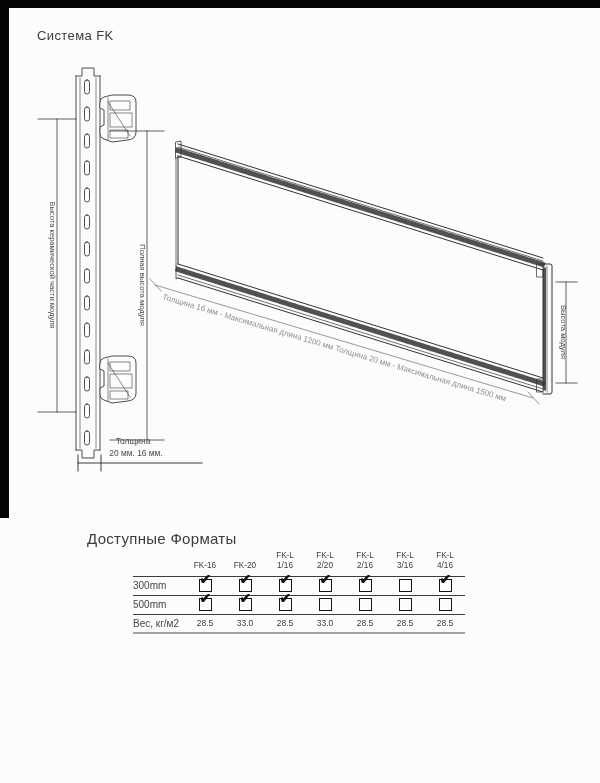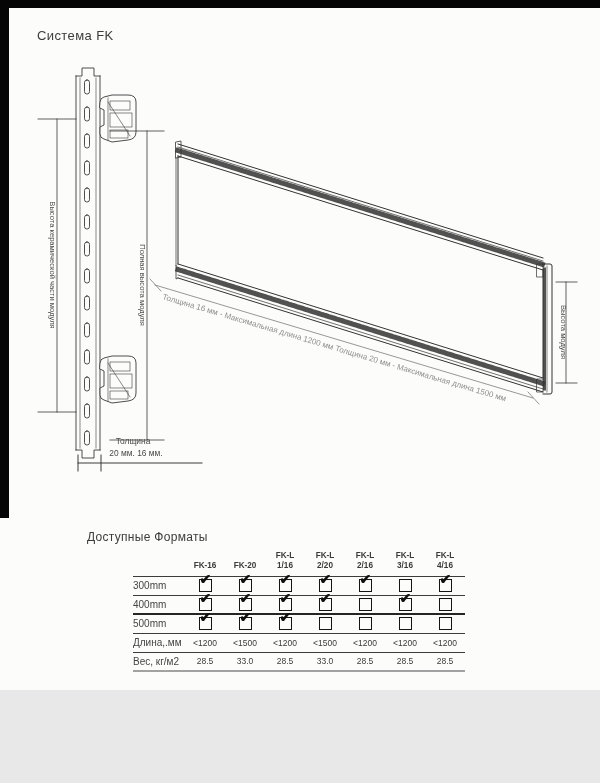--- a/index.html
+++ b/index.html
@@ -1,32 +1,32 @@
 <!DOCTYPE html>
 <html><head>
 <meta charset="utf-8">
 <style>
   html,body{margin:0;padding:0;background:#e8e8e8;}
   .sheet{
-    position:relative;width:600px;height:690px;background:#fcfcfb;
+    position:relative;width:600px;height:783px;background:#fcfcfb;
     overflow:hidden;font-family:"Liberation Sans",sans-serif;color:#3a3a3a;
   }
   .bar-top{position:absolute;left:0;top:0;width:600px;height:8px;background:#050505;}
   .bar-left{position:absolute;left:0;top:0;width:9px;height:518px;background:#050505;}
   .page-title{position:absolute;left:37px;top:28px;font-size:13px;letter-spacing:.4px;color:#3c3c3c;}
   .left-drawing{position:absolute;left:30px;top:52px;}
   .iso-drawing{position:absolute;left:148px;top:138px;}
   svg text{font-family:"Liberation Sans",sans-serif;}
-  .formats-title{position:absolute;left:87px;top:530px;font-size:12px;letter-spacing:.3px;color:#3c3c3c;text-align:right;}
+  .formats-title{position:absolute;left:87px;top:530px;font-size:15px;letter-spacing:.3px;color:#3c3c3c;text-align:right;}
   .formats-table{
     position:absolute;left:133px;top:551px;border-collapse:collapse;
     font-size:8.5px;color:#3a3a3a;
   }
   .formats-table th,.formats-table td{padding:0;font-weight:normal;}
-  .formats-table thead th{vertical-align:bottom;text-align:center;padding-bottom:4px;line-height:1.25;font-size:8.2px;font-weight:bold;}
+  .formats-table thead th{vertical-align:bottom;text-align:center;padding-bottom:4px;line-height:1.25;font-size:8.2px;}
   .formats-table thead tr{border-bottom:1.2px solid #3c3c3c;}
   .formats-table tbody tr{border-bottom:1.2px solid #3c3c3c;height:19px;}
   .formats-table tbody tr.heavy{border-bottom:2.6px solid #262626;}
   .formats-table tbody tr.footer{border-bottom:2.6px solid #a2a2a2;margin-left:8px;}
   .formats-table .rowlab{width:52px;text-align:left;font-size:10px;color:#454545;}
   .formats-table .c{width:40px;text-align:center;}
   .cb{
     position:relative;display:inline-block;width:11px;height:11px;
     border:1.7px solid #141414;vertical-align:middle;background:#fcfcfb;
   }
@@ -194,49 +194,29 @@
         <tr>
           <td class="rowlab">300mm</td>
           <td class="c"><span class="cb"><span class="tick">✔</span></span></td>
           <td class="c"><span class="cb"><span class="tick">✔</span></span></td>
           <td class="c"><span class="cb"><span class="tick">✔</span></span></td>
           <td class="c"><span class="cb"><span class="tick">✔</span></span></td>
           <td class="c"><span class="cb"><span class="tick">✔</span></span></td>
           <td class="c"><span class="cb"></span></td>
           <td class="c"><span class="cb"><span class="tick">✔</span></span></td>
         </tr>
-        <tr class="heavy">
-          <td class="rowlab">400mm</td>
-          <td class="c"><span class="cb"><span class="tick">✔</span></span></td>
-          <td class="c"><span class="cb"><span class="tick">✔</span></span></td>
-          <td class="c"><span class="cb"><span class="tick">✔</span></span></td>
-          <td class="c"><span class="cb"><span class="tick">✔</span></span></td>
-          <td class="c"><span class="cb"></span></td>
-          <td class="c"><span class="cb"><span class="tick">✔</span></span></td>
-          <td class="c"><span class="cb"></span></td>
-        </tr>
         <tr>
           <td class="rowlab">500mm</td>
           <td class="c"><span class="cb"><span class="tick">✔</span></span></td>
           <td class="c"><span class="cb"><span class="tick">✔</span></span></td>
           <td class="c"><span class="cb"><span class="tick">✔</span></span></td>
           <td class="c"><span class="cb"></span></td>
           <td class="c"><span class="cb"></span></td>
           <td class="c"><span class="cb"></span></td>
           <td class="c"><span class="cb"></span></td>
-        </tr>
-        <tr>
-          <td class="rowlab">Длина,.мм</td>
-          <td class="c">&lt;1200</td>
-          <td class="c">&lt;1500</td>
-          <td class="c">&lt;1200</td>
-          <td class="c">&lt;1500</td>
-          <td class="c">&lt;1200</td>
-          <td class="c">&lt;1200</td>
-          <td class="c">&lt;1200</td>
         </tr>
         <tr class="footer">
           <td class="rowlab">Вес, кг/м2</td>
           <td class="c">28.5</td>
           <td class="c">33.0</td>
           <td class="c">28.5</td>
           <td class="c">33.0</td>
           <td class="c">28.5</td>
           <td class="c">28.5</td>
           <td class="c">28.5</td>

